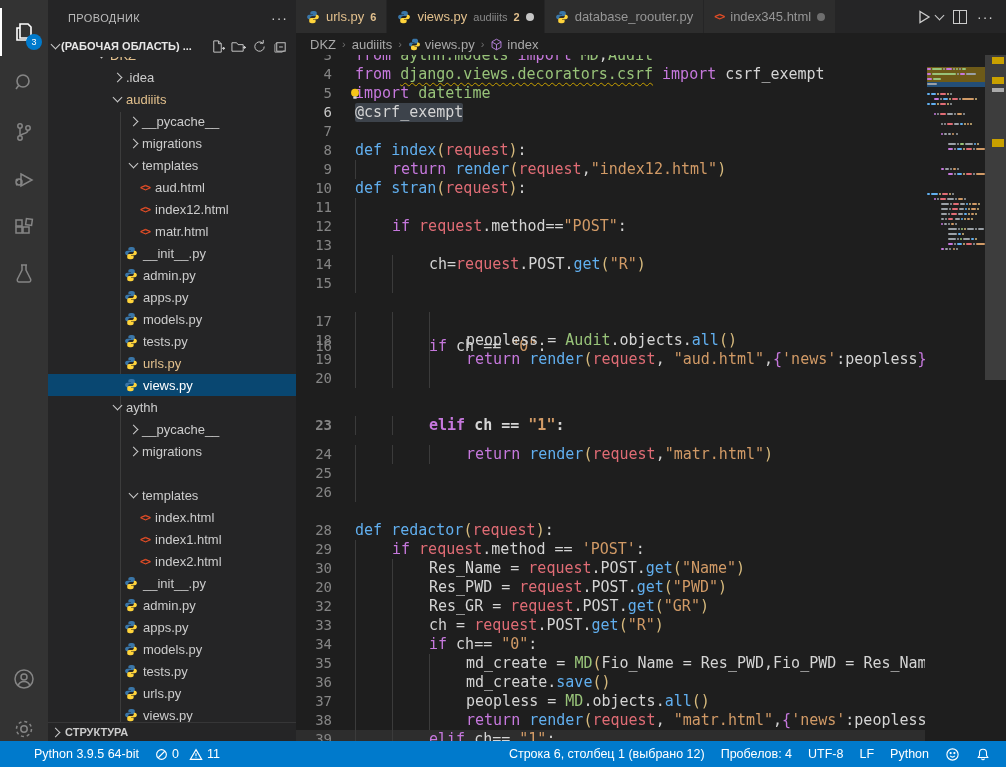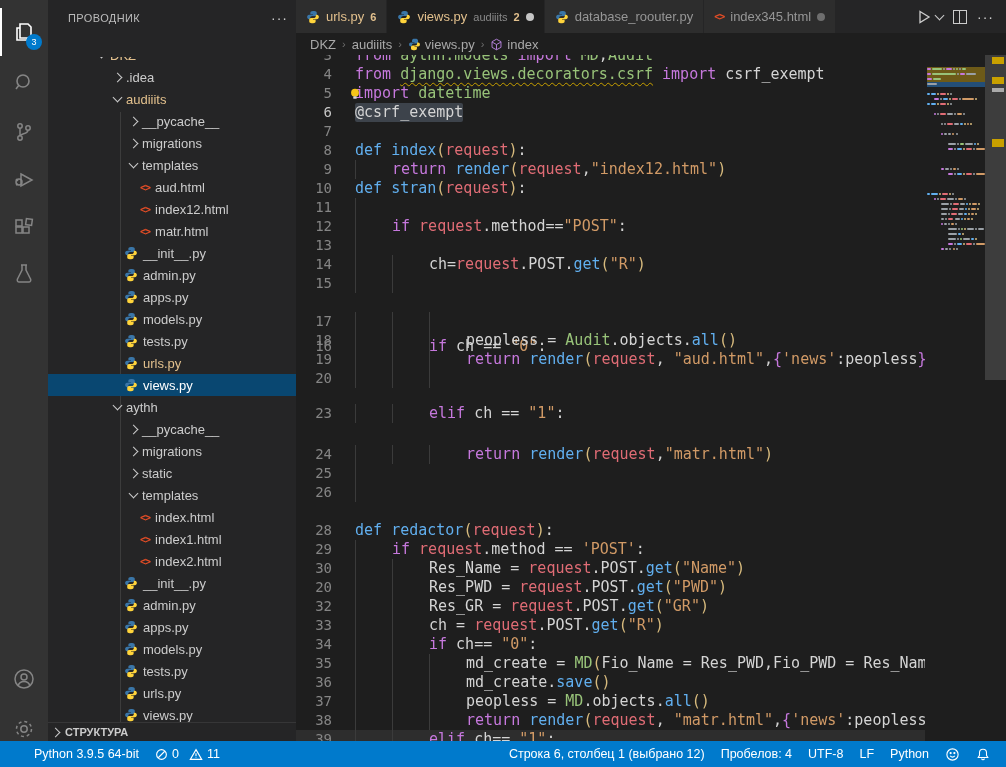--- a/index.html
+++ b/index.html
@@ -134,20 +134,43 @@
           <circle cx="12" cy="12" r="7.5" stroke-dasharray="3 2.9"></circle>
         </svg>
     </div>
   </div>
 
   <div class="sidebar">
     <div class="sb-title">
       <span>ПРОВОДНИК</span>
       <span class="more">···</span>
     </div>
+    <div class="ws-row">
+      <span class="chev down"></span>
+      <span class="lbl">(РАБОЧАЯ ОБЛАСТЬ) ...</span>
+      <span class="ws-acts">
+        <svg width="15" height="15" viewBox="0 0 16 16" fill="none" stroke="currentColor">
+            <path d="M9 2H4v12h8V5z"></path>
+            <path d="M9 2v3h3"></path>
+            <path d="M13 10h3M14.5 8.5v3" stroke-width="1.2"></path>
+          </svg>
+        <svg width="15" height="15" viewBox="0 0 16 16" fill="none" stroke="currentColor">
+            <path d="M1 4h5l1.5 2H13v7H1z"></path>
+            <path d="M13 9h3M14.5 7.5v3" stroke-width="1.2"></path>
+          </svg>
+        <svg width="15" height="15" viewBox="0 0 16 16" fill="none" stroke="currentColor">
+            <path d="M13 8a5 5 0 1 1-1.5-3.5M12 1v3.5H8.5"></path>
+          </svg>
+        <svg width="15" height="15" viewBox="0 0 16 16" fill="none" stroke="currentColor">
+            <rect x="4" y="4" width="9" height="9"></rect>
+            <path d="M6.5 8.5h4"></path>
+            <path d="M4 4L2 6v8h8l2-2" stroke-width="0.8"></path>
+          </svg>
+      </span>
+    </div>
     <div class="tree">
       <div class="tguide" style="left:72px;top:55px;bottom:0;"></div>
     <div class="trow gold" style="top: -13px; padding-left: 50px;">
           <span class="chev down"></span>
           <span class="lbl">DKZ</span>
         </div>
         <div class="trow" style="top: 9px; padding-left: 66px;">
           <span class="chev right"></span>
           <span class="lbl">.idea</span>
         </div>
@@ -246,24 +269,20 @@
           <span class="chev down"></span>
           <span class="lbl">aythh</span>
         </div>
         <div class="trow" style="top: 361px; padding-left: 82px;">
           <span class="chev right"></span>
           <span class="lbl">__pycache__</span>
         </div>
         <div class="trow" style="top: 383px; padding-left: 82px;">
           <span class="chev right"></span>
           <span class="lbl">migrations</span>
-        </div>
-        <div class="trow" style="top: 405px; padding-left: 82px;">
-          <span class="chev right"></span>
-          <span class="lbl">static</span>
         </div>
         <div class="trow" style="top: 427px; padding-left: 82px;">
           <span class="chev down"></span>
           <span class="lbl">templates</span>
         </div>
         <div class="trow" style="top: 449px; padding-left: 92px;">
           <span class="html-ico">&lt;&gt;</span>
           <span class="lbl">index.html</span>
         </div>
         <div class="trow" style="top: 471px; padding-left: 92px;">
@@ -442,21 +461,21 @@
         <div class="cl" style="top: 143px;"><span class="ln">11</span><span class="ct"><span class="gd"></span></span></div>
         <div class="cl" style="top: 162px;"><span class="ln">12</span><span class="ct"><span class="gd"></span><span class="tk-k">if</span><span class="tk-p"> </span><span class="tk-r">request</span><span class="tk-p">.method</span><span class="tk-p">==</span><span class="tk-s">"POST"</span><span class="tk-p">:</span></span></div>
         <div class="cl" style="top: 181px;"><span class="ln">13</span><span class="ct"><span class="gd"></span></span></div>
         <div class="cl" style="top: 200px;"><span class="ln">14</span><span class="ct"><span class="gd"></span><span class="gd"></span><span class="tk-p">ch</span><span class="tk-p">=</span><span class="tk-r">request</span><span class="tk-p">.POST.</span><span class="tk-d">get</span><span class="tk-y">(</span><span class="tk-s">"R"</span><span class="tk-y">)</span></span></div>
         <div class="cl" style="top: 219px;"><span class="ln">15</span><span class="ct"><span class="gd"></span><span class="gd"></span></span></div>
         <div class="cl" style="top: 236px; margin-top: 46px;"><span class="ln">16</span><span class="ct"><span class="gd"></span><span class="gd"></span><span class="tk-k">if</span><span class="tk-p"> ch </span><span class="tk-p">== </span><span class="tk-s">"0"</span><span class="tk-p">:</span></span></div>
         <div class="cl" style="top: 257px;"><span class="ln">17</span><span class="ct"><span class="gd"></span><span class="gd"></span><span class="gd"></span></span></div>
         <div class="cl" style="top: 276px;"><span class="ln">18</span><span class="ct"><span class="gd"></span><span class="gd"></span><span class="gd"></span><span class="tk-p">peopless </span><span class="tk-p">= </span><span class="tk-g">Audit</span><span class="tk-p">.objects.</span><span class="tk-d">all</span><span class="tk-y">()</span></span></div>
         <div class="cl" style="top: 295px;"><span class="ln">19</span><span class="ct"><span class="gd"></span><span class="gd"></span><span class="gd"></span><span class="tk-k">return</span><span class="tk-p"> </span><span class="tk-d">render</span><span class="tk-y">(</span><span class="tk-r">request</span><span class="tk-p">, </span><span class="tk-s">"aud.html"</span><span class="tk-p">,</span><span class="tk-b">{</span><span class="tk-s">'news'</span><span class="tk-p">:</span><span class="tk-p">peopless</span><span class="tk-b">}</span></span></div>
         <div class="cl" style="top: 314px;"><span class="ln">20</span><span class="ct"><span class="gd"></span><span class="gd"></span><span class="gd"></span></span></div>
-        <div class="cl" style="top: 349px;"><span class="ln">23</span><span class="ct"><span class="gd"></span><span class="gd"></span><span class="tk-k">elif</span><span class="tk-p"> ch </span><span class="tk-p">== </span><span class="tk-s">"1"</span><span class="tk-p">:</span></span></div>
+        <div class="cl" style="top: 361px; font-weight: bold;"><span class="ln">23</span><span class="ct"><span class="gd"></span><span class="gd"></span><span class="tk-k">elif</span><span class="tk-p"> ch </span><span class="tk-p">== </span><span class="tk-s">"1"</span><span class="tk-p">:</span></span></div>
         <div class="cl" style="top: 390px;"><span class="ln">24</span><span class="ct"><span class="gd"></span><span class="gd"></span><span class="gd"></span><span class="tk-k">return</span><span class="tk-p"> </span><span class="tk-d">render</span><span class="tk-y">(</span><span class="tk-r">request</span><span class="tk-p">,</span><span class="tk-s">"matr.html"</span><span class="tk-y">)</span></span></div>
         <div class="cl" style="top: 409px;"><span class="ln">25</span><span class="ct"><span class="gd"></span></span></div>
         <div class="cl" style="top: 428px;"><span class="ln">26</span><span class="ct"><span class="gd"></span></span></div>
         <div class="cl" style="top: 466px;"><span class="ln">28</span><span class="ct"><span class="tk-d">def </span><span class="tk-d">redactor</span><span class="tk-y">(</span><span class="tk-r">request</span><span class="tk-y">)</span><span class="tk-p">:</span></span></div>
         <div class="cl" style="top: 485px;"><span class="ln">29</span><span class="ct"><span class="gd"></span><span class="tk-k">if</span><span class="tk-p"> </span><span class="tk-r">request</span><span class="tk-p">.method </span><span class="tk-p">== </span><span class="tk-s">'POST'</span><span class="tk-p">:</span></span></div>
         <div class="cl" style="top: 504px;"><span class="ln">30</span><span class="ct"><span class="gd"></span><span class="gd"></span><span class="tk-p">Res_Name </span><span class="tk-p">= </span><span class="tk-r">request</span><span class="tk-p">.POST.</span><span class="tk-d">get</span><span class="tk-y">(</span><span class="tk-s">"Name"</span><span class="tk-y">)</span></span></div>
         <div class="cl" style="top: 523px;"><span class="ln">20</span><span class="ct"><span class="gd"></span><span class="gd"></span><span class="tk-p">Res_PWD </span><span class="tk-p">= </span><span class="tk-r">request</span><span class="tk-p">.POST.</span><span class="tk-d">get</span><span class="tk-y">(</span><span class="tk-s">"PWD"</span><span class="tk-y">)</span></span></div>
         <div class="cl" style="top: 542px;"><span class="ln">32</span><span class="ct"><span class="gd"></span><span class="gd"></span><span class="tk-p">Res_GR </span><span class="tk-p">= </span><span class="tk-r">request</span><span class="tk-p">.POST.</span><span class="tk-d">get</span><span class="tk-y">(</span><span class="tk-s">"GR"</span><span class="tk-y">)</span></span></div>
         <div class="cl" style="top: 561px;"><span class="ln">33</span><span class="ct"><span class="gd"></span><span class="gd"></span><span class="tk-p">ch </span><span class="tk-p">= </span><span class="tk-r">request</span><span class="tk-p">.POST.</span><span class="tk-d">get</span><span class="tk-y">(</span><span class="tk-s">"R"</span><span class="tk-y">)</span></span></div>
         <div class="cl" style="top: 580px;"><span class="ln">34</span><span class="ct"><span class="gd"></span><span class="gd"></span><span class="tk-k">if</span><span class="tk-p"> ch</span><span class="tk-p">== </span><span class="tk-s">"0"</span><span class="tk-p">:</span></span></div>

